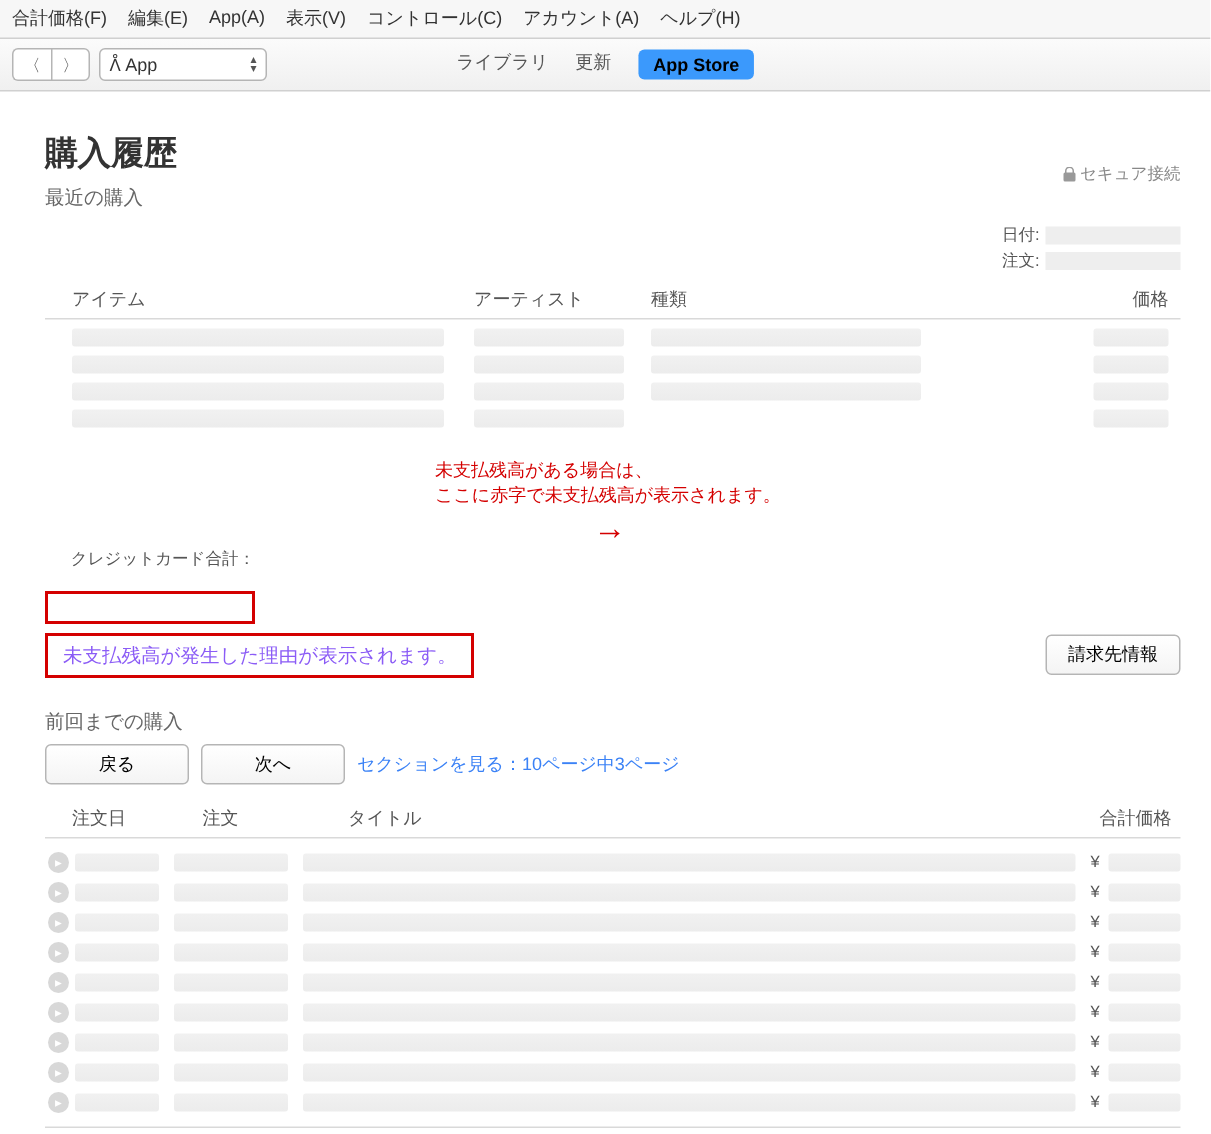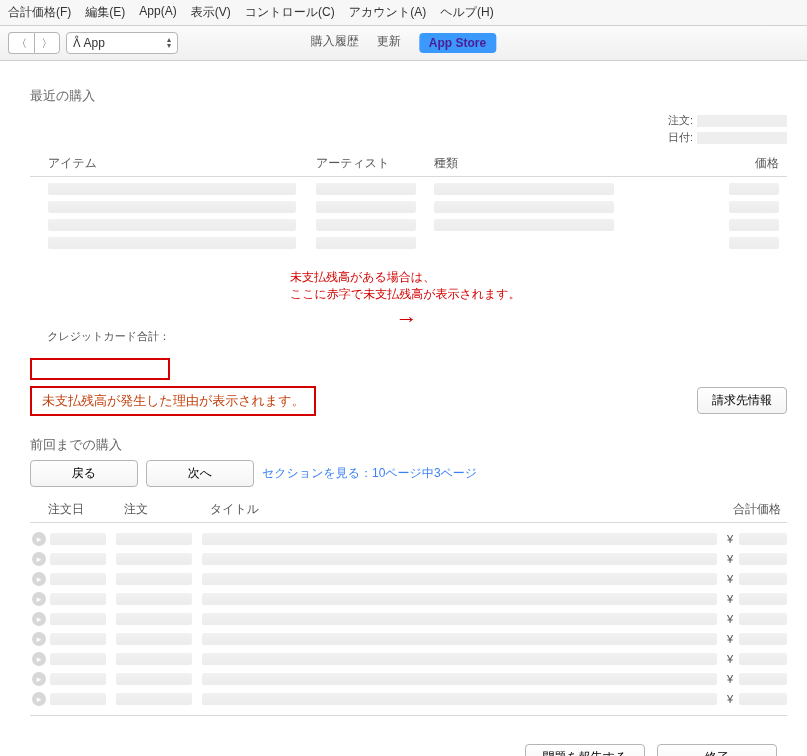--- a/index.html
+++ b/index.html
@@ -64,21 +64,21 @@
   display: flex; flex-direction: column;
 }
 .tabs {
   margin-left: auto; margin-right: auto;
   display: flex; gap: 18px;
   position: absolute;
   left: 50%; transform: translateX(-50%);
 }
 .tab { color: #555; cursor: pointer; }
 .tab.store {
-  background: #3b99fc; color: #4c1d95;
+  background: #3b99fc; color: #000000;
   padding: 3px 10px;
   border-radius: 4px;
   font-weight: 600;
 }
 
 
 .content {
   padding: 26px 20px 12px 30px;
 }
 .hdr-row { display: flex; align-items: flex-end; justify-content: space-between; }
@@ -146,45 +146,46 @@
 .credit-box-wrap { text-align: right; }
 .credit-label { font-size: 11px; color: #555; margin-bottom: 14px; }
 .credit-box {
   width: 140px; height: 22px;
   border: 2px solid #d40000;
 }
 
 .reason-row { display: flex; align-items: center; margin-top: 6px; }
 .reason-box {
   border: 2px solid #d40000;
-  color: #c2410c;
+  color: #8b5cf6;
   padding: 4px 10px;
   font-size: 13px;
 }
 .spacer-flex { flex: 1; }
 .std-btn {
   border: 1px solid #b5b5b5;
   background: linear-gradient(#fff,#f4f4f4);
   border-radius: 4px;
   padding: 4px 14px;
   font-size: 12px;
   cursor: pointer;
 }
 
 
 .section-title { font-size: 13px; color: #666; margin: 20px 0 6px 0; }
 .nav-row { display: flex; align-items: center; gap: 8px; margin-bottom: 10px; }
-.nav-row .std-btn { width: 108px; text-align: center; }
+.nav-row .std-btn { width: 96px; text-align: center; }
 .section-text { font-size: 12px; color: #3b82f6; }
 
 .orders-hdr {
   display: flex;
   font-size: 12px; color: #555;
   border-bottom: 1px solid #d9d9d9;
   padding: 4px 0 4px 18px;
+  gap: 11px;
 }
 .oc-date  { width: 76px; }
 .oc-order { width: 86px; }
 .oc-title { flex: 1; }
 .oc-total { width: 70px; text-align: right; padding-right: 6px; }
 
 .order-row {
   display: flex; align-items: center;
   padding: 3px 0 3px 2px;
 }
@@ -235,37 +236,46 @@
   </div>
   <div class="category-select">
     <span class="app-icn">ᐰ</span>
     <span>App</span>
     <span class="chev">
         <span>▴</span>
         <span>▾</span>
       </span>
   </div>
   <div class="tabs">
-    <span class="tab">購入履歴</span>
+    <span class="tab">ライブラリ</span>
     <span class="tab">更新</span>
     <span class="tab store">App Store</span>
   </div>
 </div>
 
 <div class="content">
 
+  <div class="hdr-row">
+    <div>
+      <h1>購入履歴</h1>
+    </div>
+    <div class="secure">
+      <span class="lock"></span>
+      <span>セキュア接続</span>
+    </div>
+  </div>
   <div class="subhdr">最近の購入</div>
 
   <div class="order-meta">
     <div class="row">
+      <span>日付:</span>
+      <span class="redact"></span>
+    </div>
+    <div class="row">
       <span>注文:</span>
-      <span class="redact"></span>
-    </div>
-    <div class="row">
-      <span>日付:</span>
       <span class="redact"></span>
     </div>
   </div>
 
   <div class="items-hdr">
     <div class="col-item">アイテム</div>
     <div class="col-artist">アーティスト</div>
     <div class="col-kind">種類</div>
     <div class="col-price">価格</div>
   </div>

